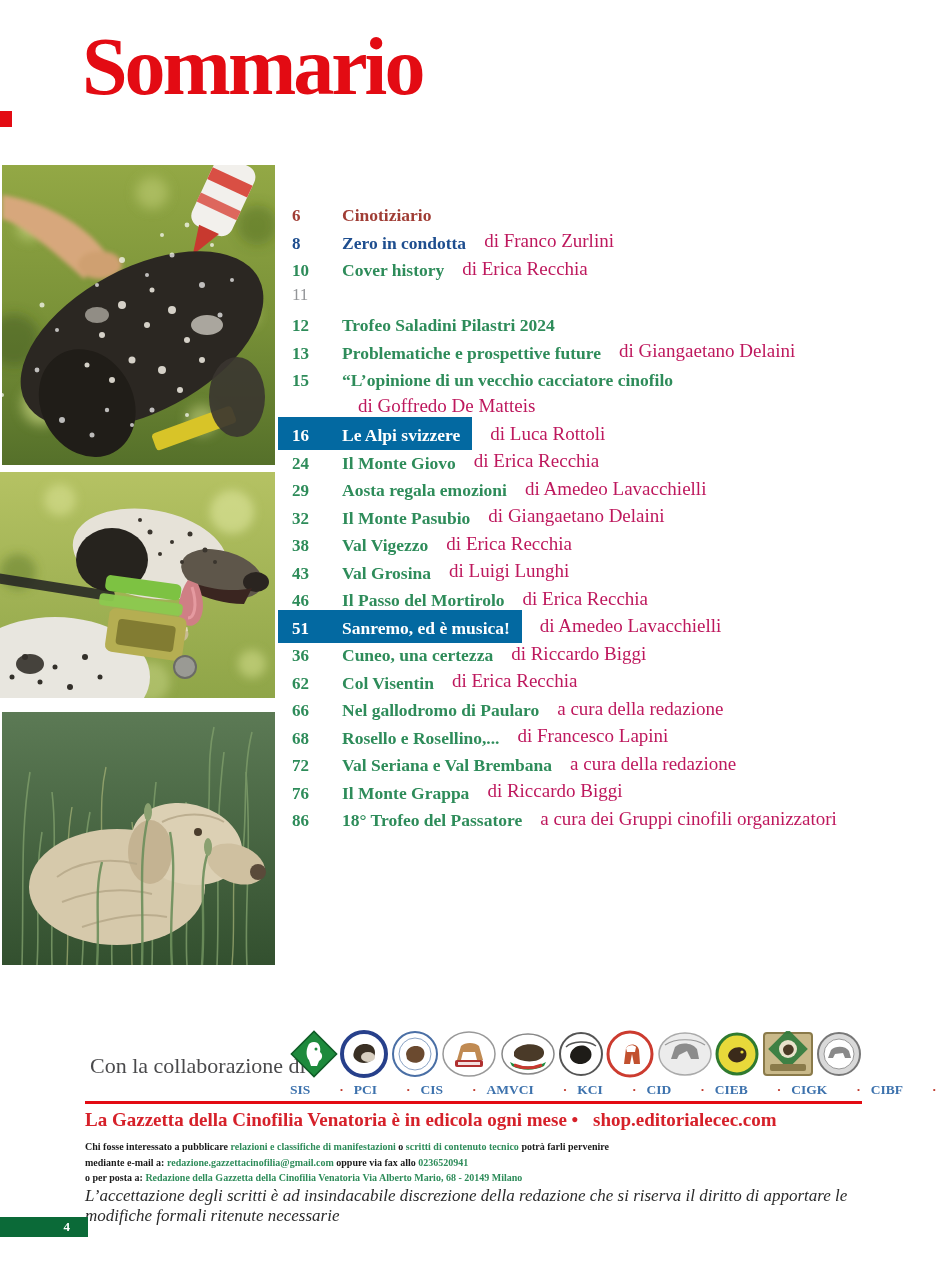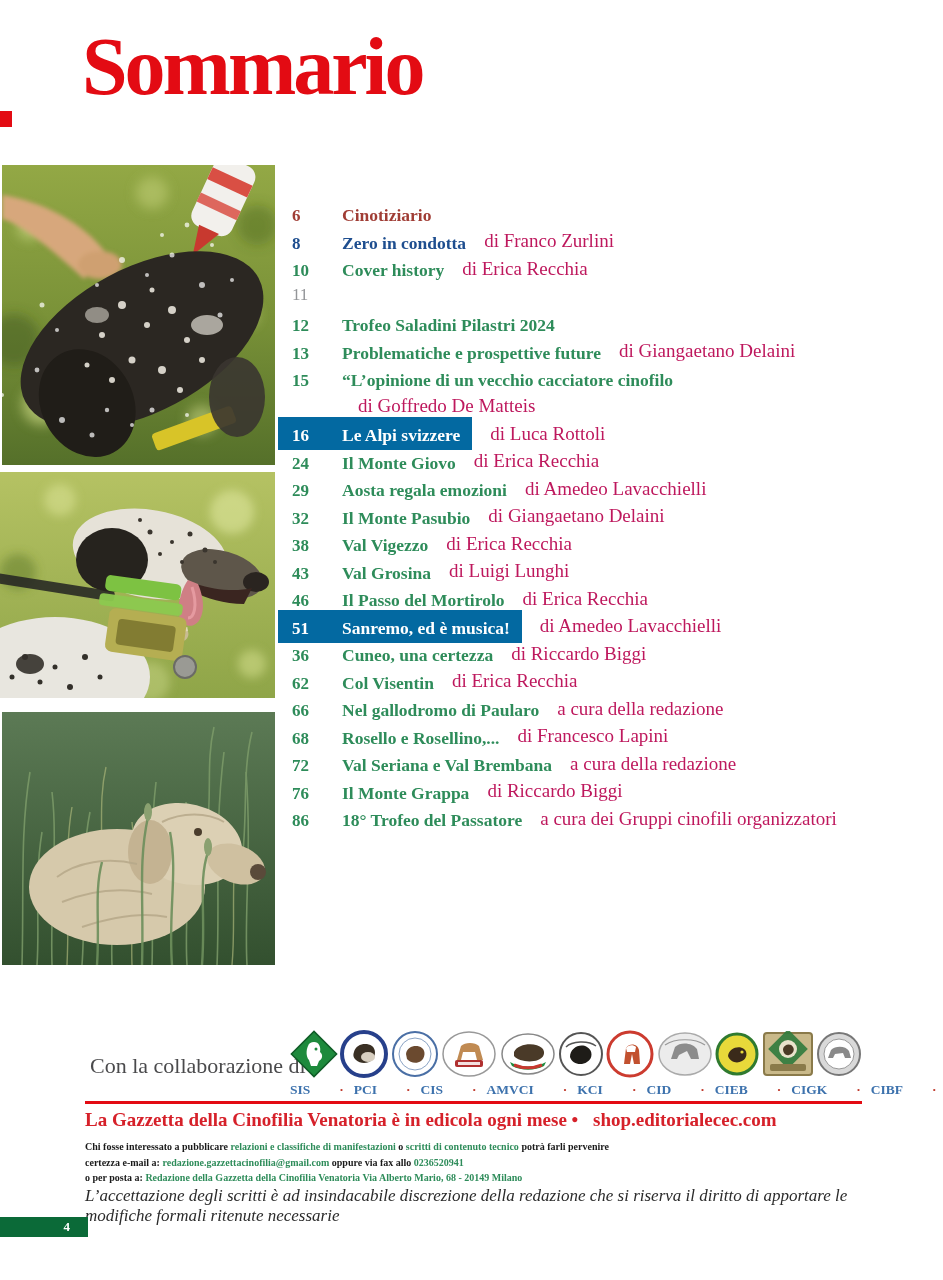--- a/index.html
+++ b/index.html
@@ -565,21 +565,21 @@
   <div class="newsstand">
     <span>La Gazzetta della Cinofilia Venatoria è in edicola ogni mese •</span>
     <span class="shop">shop.editorialecec.com</span>
   </div>
 
   <div class="submission">
     <div>
       <span>Chi fosse interessato a pubblicare </span><span class="grn">relazioni e classifiche di manifestazioni</span><span> o </span><span class="grn">scritti di contenuto tecnico</span><span> potrà farli pervenire</span>
     </div>
     <div>
-      <span>certezza e-mail a: </span><span class="grn">redazione.gazzettacinofilia@gmail.com</span><span> oppure via fax allo </span><span class="grn">0236520941</span>
+      <span>mediante e-mail a: </span><span class="grn">redazione.gazzettacinofilia@gmail.com</span><span> oppure via fax allo </span><span class="grn">0236520941</span>
     </div>
     <div>
       <span>o per posta a: </span><span class="grn">Redazione della Gazzetta della Cinofilia Venatoria Via Alberto Mario, 68 - 20149 Milano</span>
     </div>
   </div>
 
   <div class="disclaimer">L’accettazione degli scritti è ad insindacabile discrezione della redazione che si riserva il diritto di apportare le modifiche formali ritenute necessarie</div>
 
   <div class="page-bar">
     <span>4</span>

